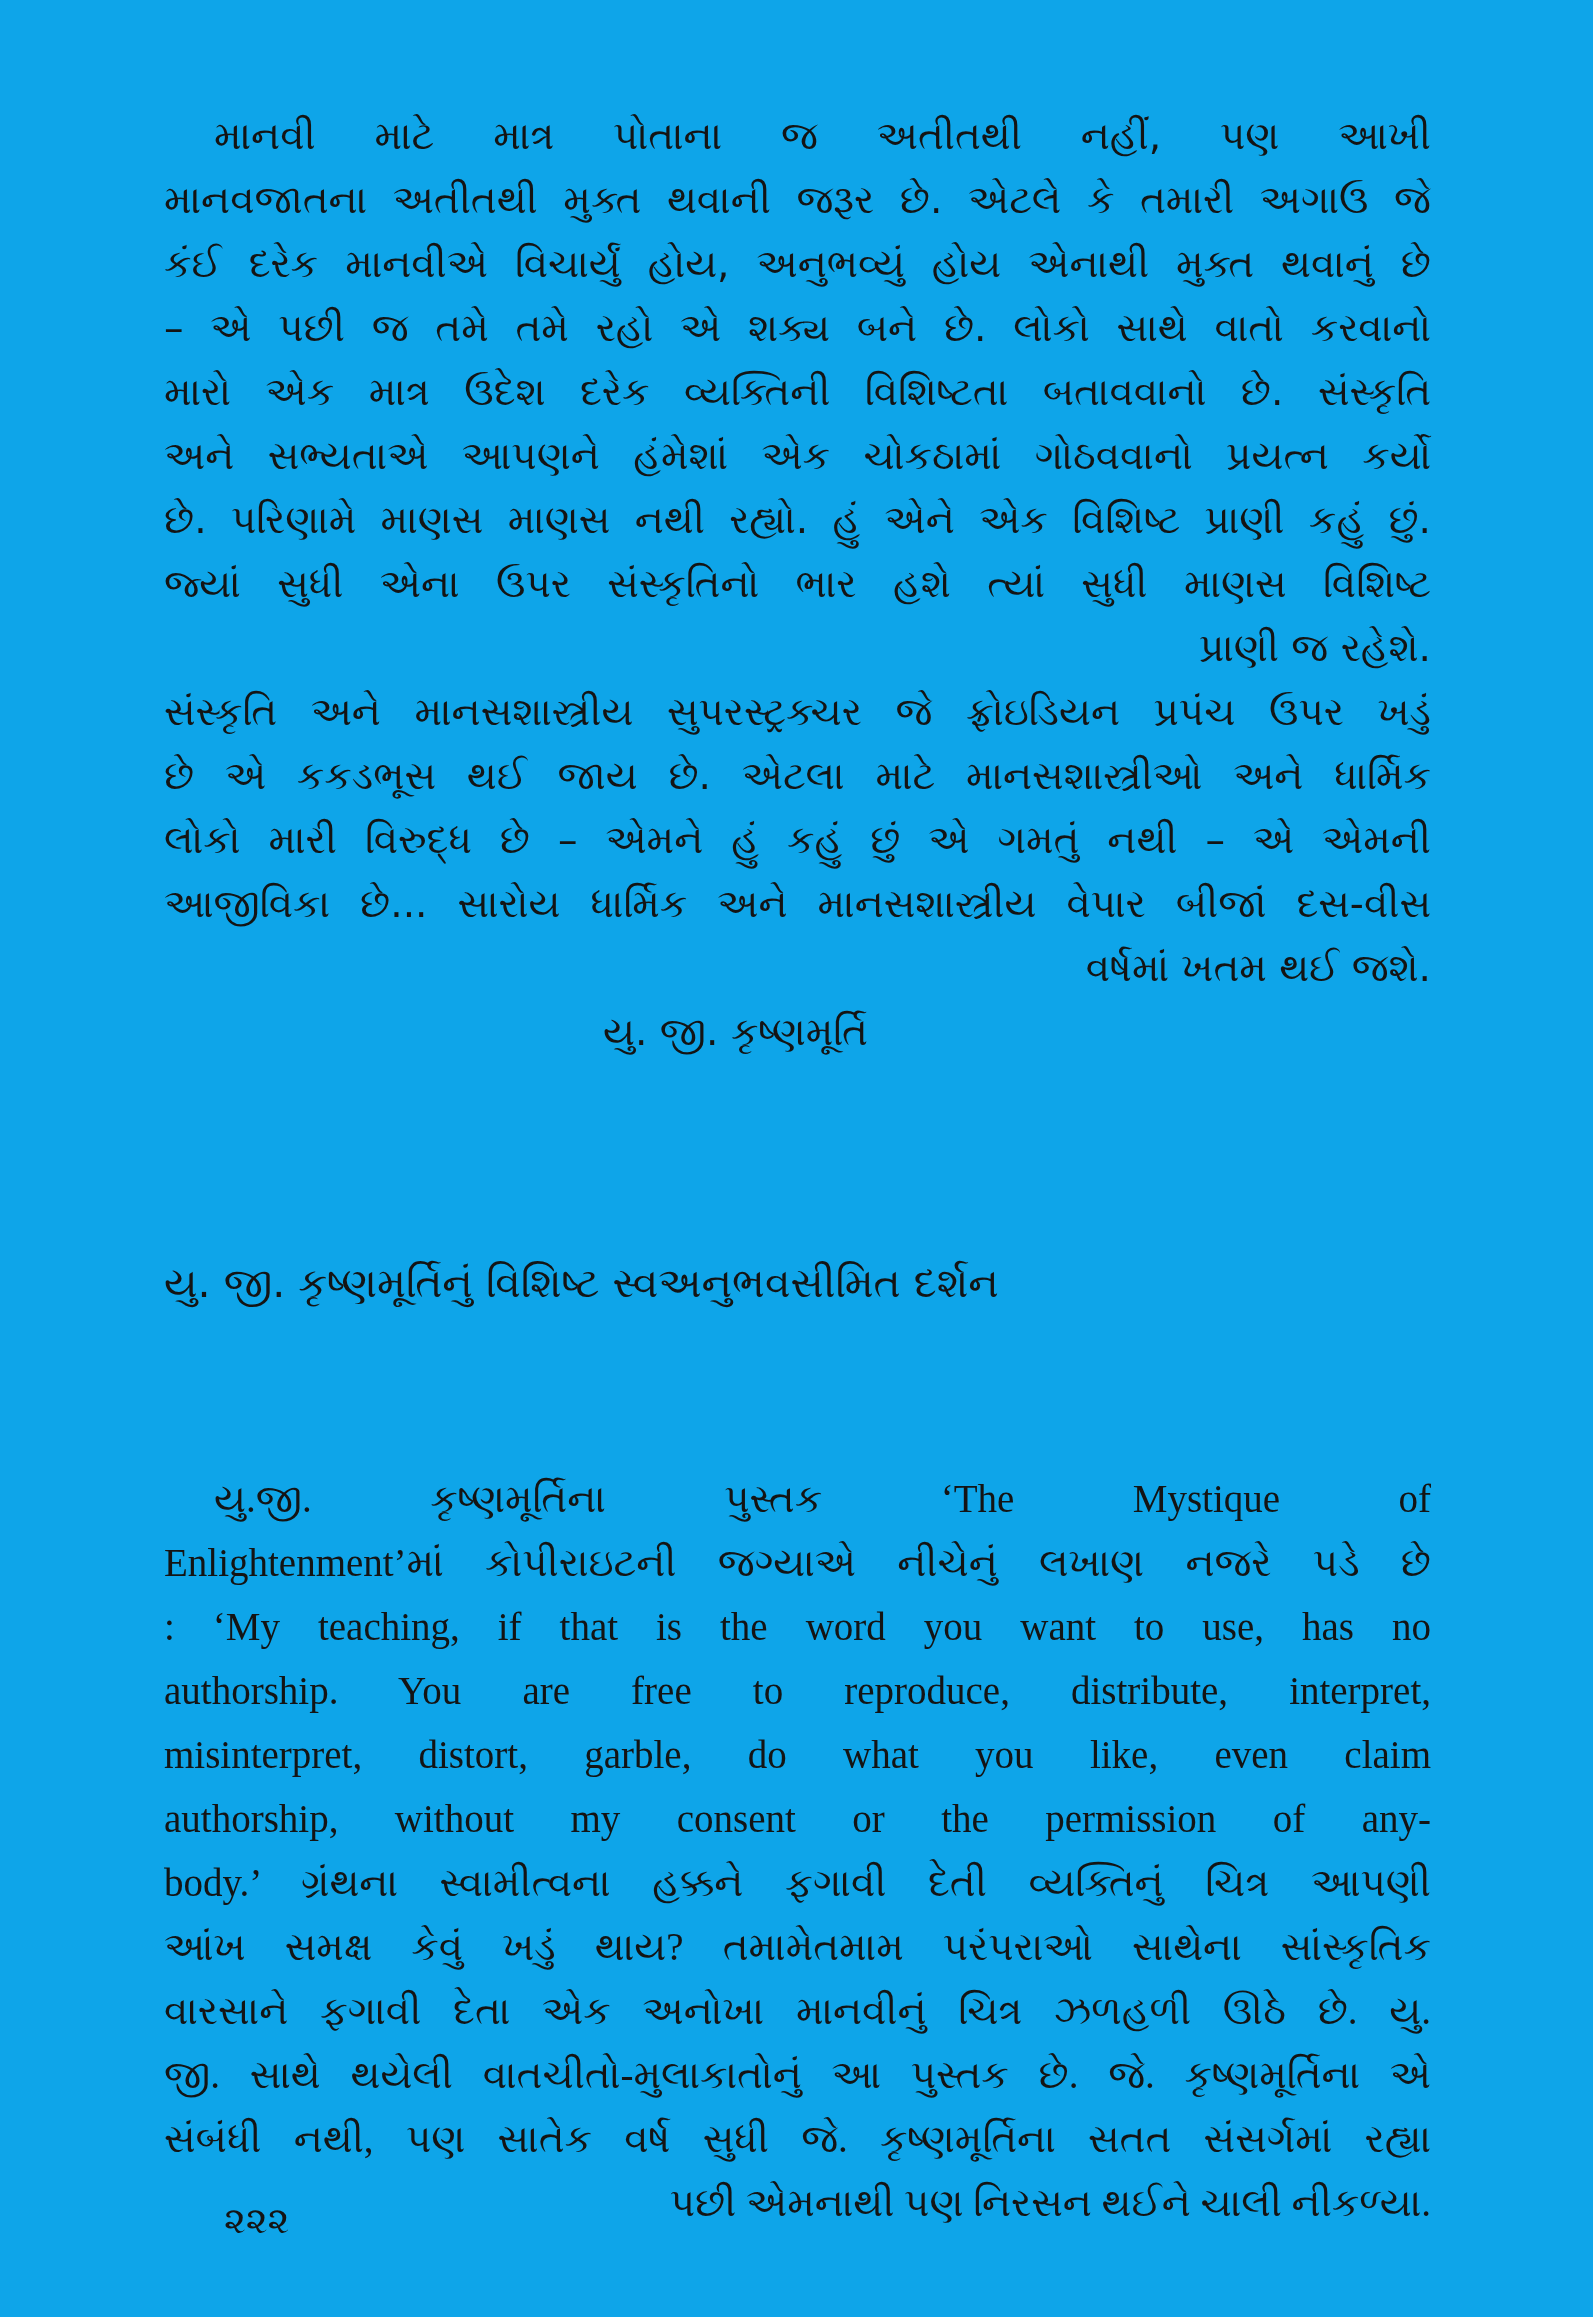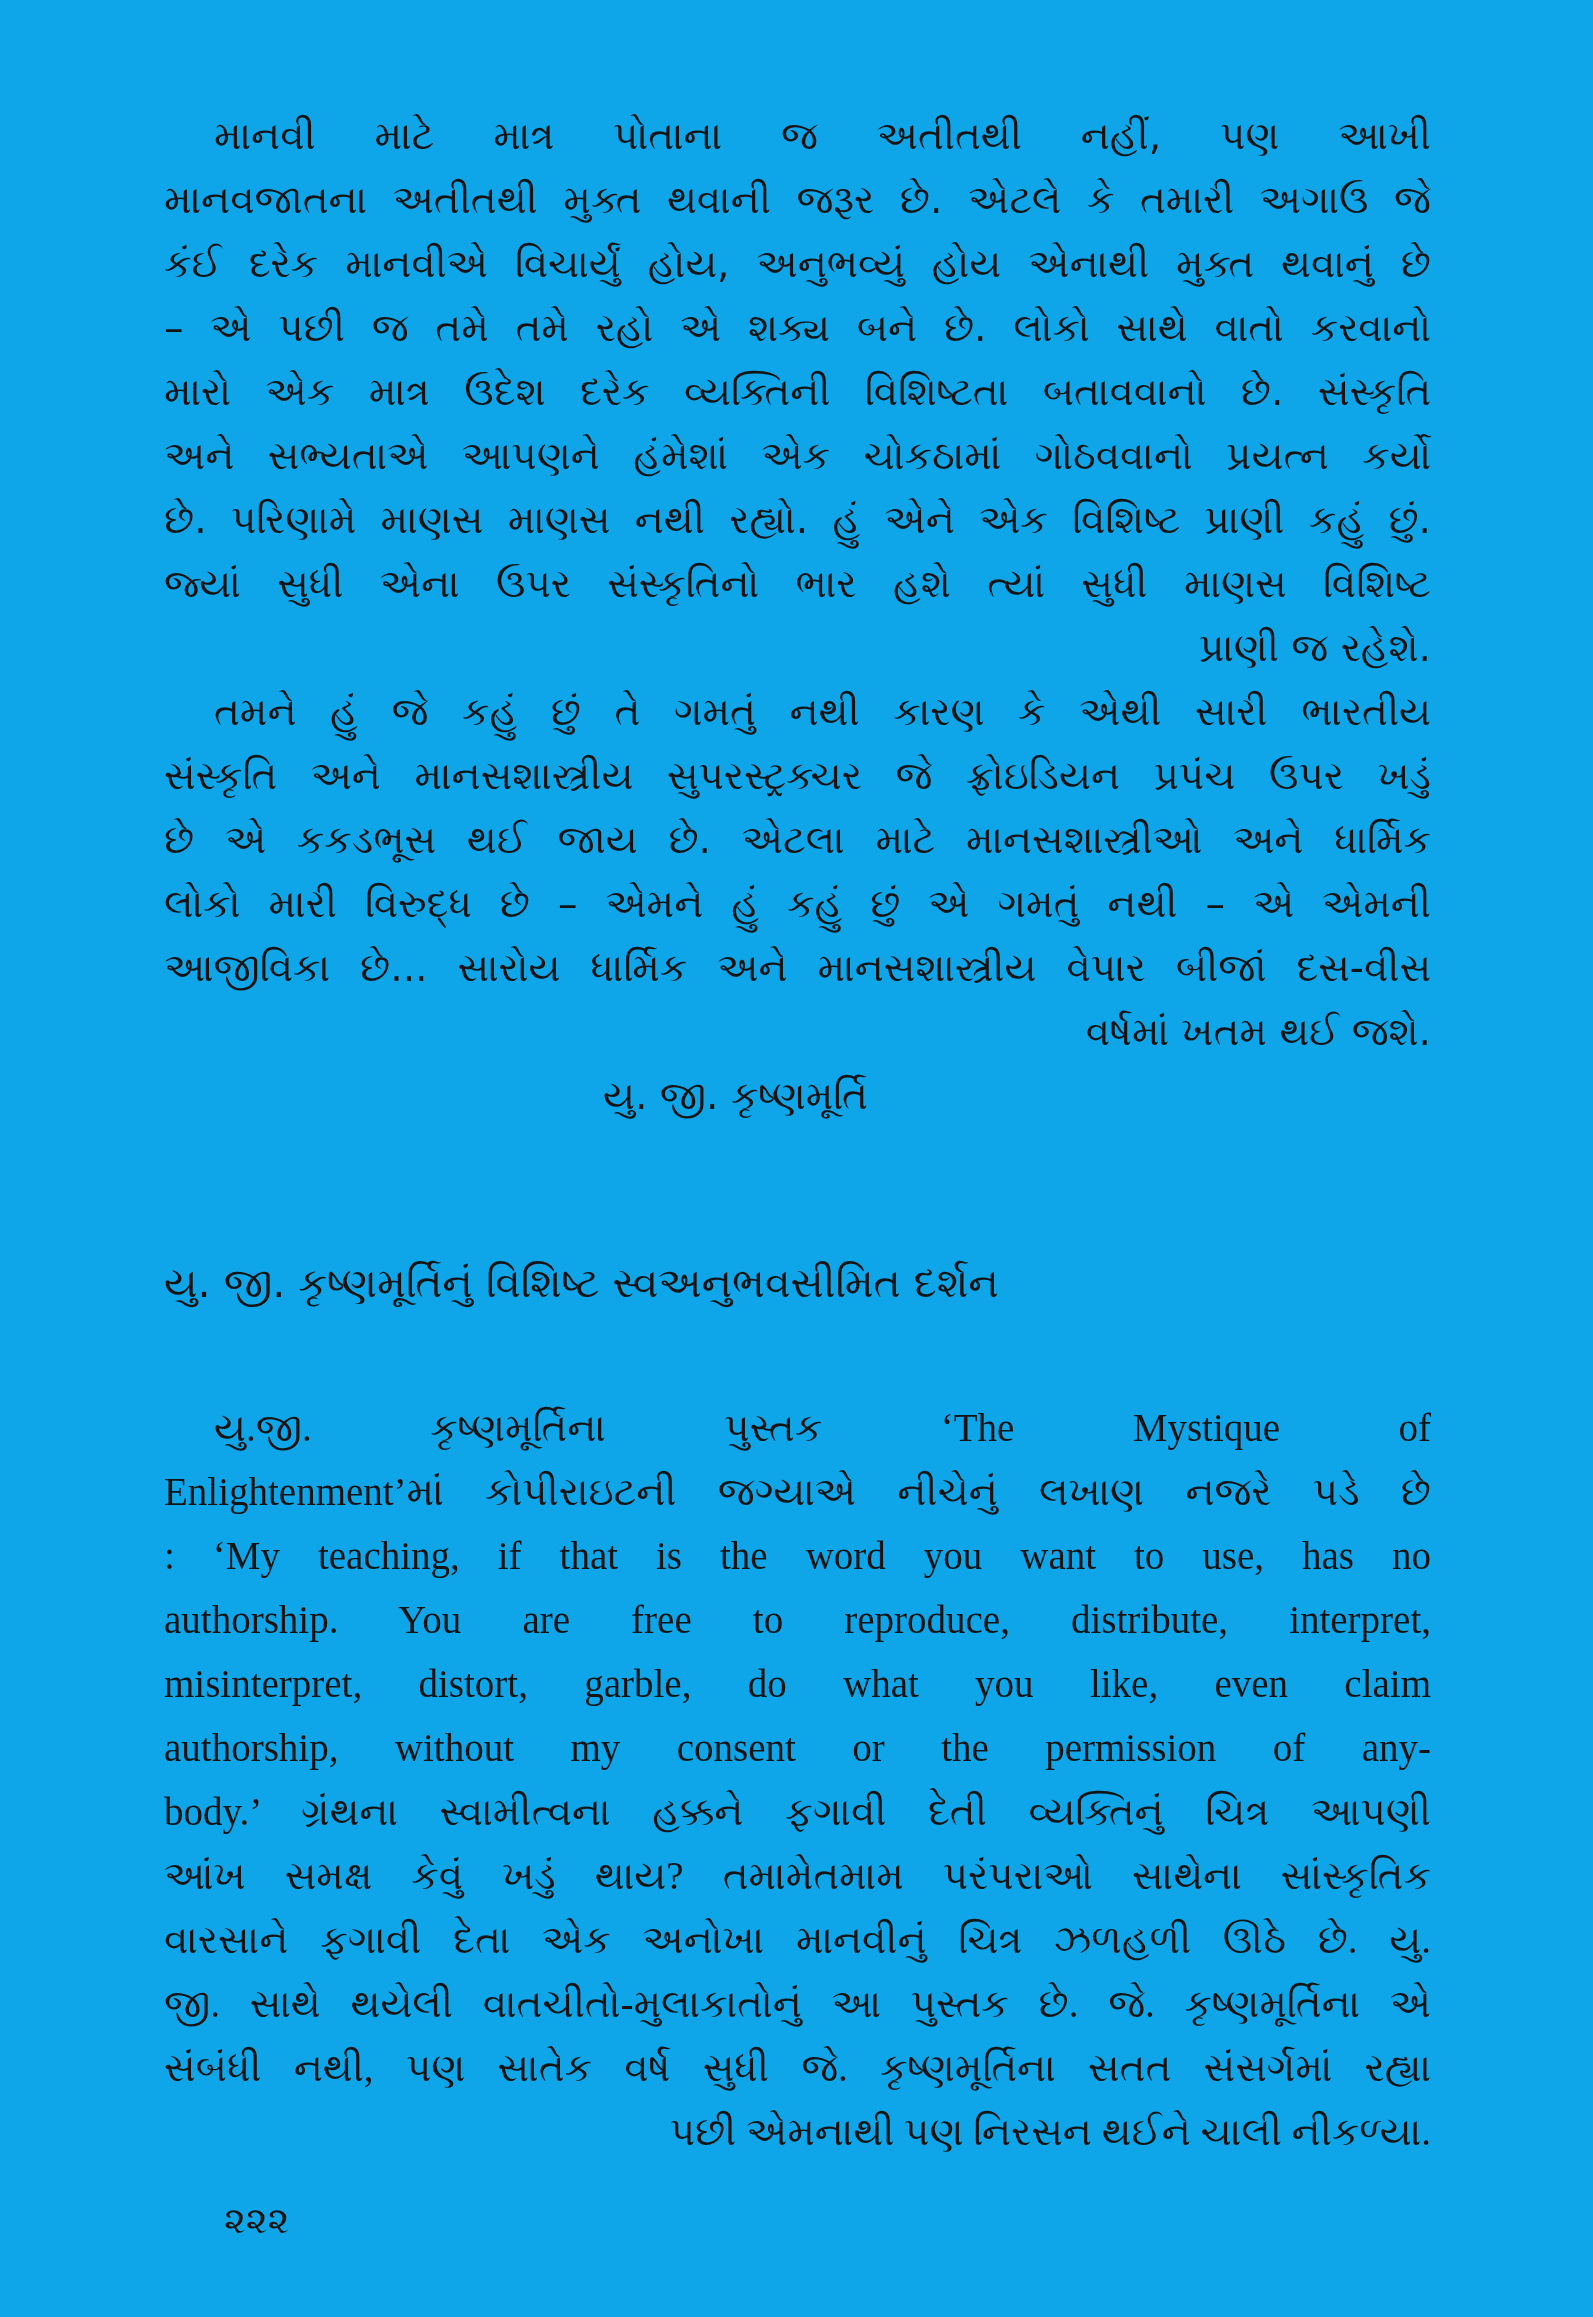--- a/index.html
+++ b/index.html
@@ -38,21 +38,21 @@
   .section-heading {
     position: absolute;
     left: 164px;
     top: 1251px;
     width: 1267px;
     font-size: 41px;
     line-height: 64px;
     font-weight: normal;
     text-align: left;
   }
-  .main-para { top: 1396px; }
+  .main-para { top: 1467px; }
   .main-para .line {
     font-family: "Liberation Serif", "DejaVu Serif", serif;
   }
   .page-number {
     position: absolute;
     left: 224px;
     top: 2192px;
     font-size: 37px;
     line-height: 58px;
     font-family: Liberation Serif, serif;
@@ -67,21 +67,20 @@
     <div class="line ind">માનવી માટે માત્ર પોતાના જ અતીતથી નહીં, પણ આખી</div>
     <div class="line">માનવજાતના અતીતથી મુક્ત થવાની જરૂર છે. એટલે કે તમારી અગાઉ જે</div>
     <div class="line">કંઈ દરેક માનવીએ વિચાર્યું હોય, અનુભવ્યું હોય એનાથી મુક્ત થવાનું છે</div>
     <div class="line">– એ પછી જ તમે તમે રહો એ શક્ય બને છે. લોકો સાથે વાતો કરવાનો</div>
     <div class="line">મારો એક માત્ર ઉદેશ દરેક વ્યક્તિની વિશિષ્ટતા બતાવવાનો છે. સંસ્કૃતિ</div>
     <div class="line">અને સભ્યતાએ આપણને હંમેશાં એક ચોકઠામાં ગોઠવવાનો પ્રયત્ન કર્યો</div>
     <div class="line">છે. પરિણામે માણસ માણસ નથી રહ્યો. હું એને એક વિશિષ્ટ પ્રાણી કહું છું.</div>
     <div class="line">જ્યાં સુધી એના ઉપર સંસ્કૃતિનો ભાર હશે ત્યાં સુધી માણસ વિશિષ્ટ</div>
     <div class="line end">પ્રાણી જ રહેશે.</div>
 
-    <div class="line ind">તમને હું જે કહું છું તે ગમતું નથી કારણ કે એથી સારી ભારતીય</div>
     <div class="line">સંસ્કૃતિ અને માનસશાસ્ત્રીય સુપરસ્ટ્રક્ચર જે ફ્રોઇડિયન પ્રપંચ ઉપર ખડું</div>
     <div class="line">છે એ કકડભૂસ થઈ જાય છે. એટલા માટે માનસશાસ્ત્રીઓ અને ધાર્મિક</div>
     <div class="line">લોકો મારી વિરુદ્ધ છે – એમને હું કહું છું એ ગમતું નથી – એ એમની</div>
     <div class="line">આજીવિકા છે... સારોય ધાર્મિક અને માનસશાસ્ત્રીય વેપાર બીજાં દસ-વીસ</div>
     <div class="line end">વર્ષમાં ખતમ થઈ જશે.</div>
 
     <div class="signature">યુ. જી. કૃષ્ણમૂર્તિ</div>
   </div>
 
   <div class="section-heading">યુ. જી. કૃષ્ણમૂર્તિનું વિશિષ્ટ સ્વઅનુભવસીમિત દર્શન</div>

